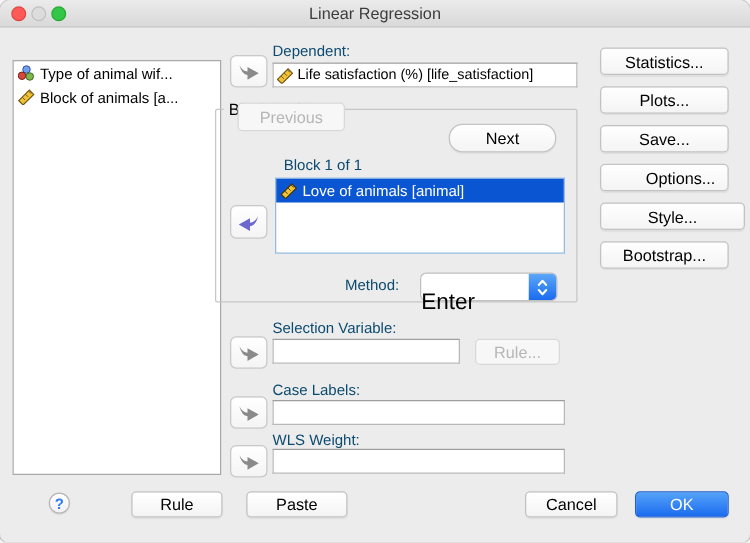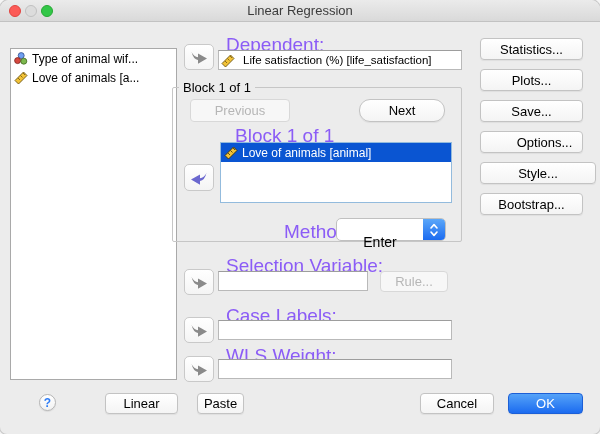--- a/index.html
+++ b/index.html
@@ -17,21 +17,21 @@
   }
   .light{position:absolute;top:5px;width:12px;height:12px;border-radius:50%;}
   .light.close{left:9px;background:#fc5b57;border:1px solid #e04540;}
   .light.min{left:25px;background:#dcdcdc;border:1px solid #c0c0c0;}
   .light.zoomb{left:41px;background:#33c748;border:1px solid #27a834;}
   #title{
     position:absolute;left:0;right:0;top:3px;text-align:center;
     font-size:13px;color:#3c3c3c;
   }
   
-  .label{position:absolute;font-size:19px;color:#8b5cf6;white-space:nowrap;margin-left:8px;}
+  .label{position:absolute;font-size:12px;color:#0c4a6e;white-space:nowrap;}
   .btn{
     position:absolute;display:flex;align-items:center;justify-content:center;
     background:linear-gradient(#ffffff,#f4f4f4);
     border:1px solid #c3c3c3;border-radius:4px;
     font-size:13px;color:#000;cursor:default;
     box-shadow:0 1px 1px rgba(0,0,0,.06);
   }
   .btn.disabled{color:#b6b6b6;border-color:#d8d8d8;background:#f7f7f7;box-shadow:none;}
   .btn.primary{
     background:linear-gradient(#55a3f8,#1b6bf0);
@@ -59,21 +59,21 @@
     display:flex;align-items:center;gap:4px;height:19px;padding:0 3px;
     font-size:12px;color:#000;white-space:nowrap;overflow:hidden;
   }
   .vrow.selected{background:#0a55d2;color:#fff;}
   .iconbox{flex:0 0 auto;display:flex;align-items:center;}
   
   #method-dd{
     position:absolute;background:#fff;border:1px solid #c0c0c0;border-radius:5px;
     display:flex;align-items:center;
   }
-  #method-dd .ddtext{flex:1;text-align:center;font-size:14px;margin-top:24px;}
+  #method-dd .ddtext{flex:1;font-size:18px;margin-top:24px;}
   #method-dd .ddcap{
     width:22px;height:100%;border-radius:0 4px 4px 0;
     background:linear-gradient(#5ba7f9,#1b6bf0);
     display:flex;flex-direction:column;align-items:center;justify-content:center;gap:1px;
   }
   
   #help-btn{
     position:absolute;width:17px;height:17px;border-radius:50%;
     background:linear-gradient(#ffffff,#f2f2f2);border:1px solid #b5b5b5;
     display:flex;align-items:center;justify-content:center;
@@ -106,47 +106,47 @@
     </div>
     <div class="vrow">
       <span class="iconbox">
         <svg width="14" height="13" viewBox="0 0 14 13">
           <polygon points="1,9.5 9.5,1 13,4.5 4.5,13" fill="#f2c236" stroke="#6e5612" stroke-width="0.9"></polygon>
           <line x1="4" y1="7" x2="6" y2="9" stroke="#6e5612" stroke-width="0.8"></line>
           <line x1="6.5" y1="4.5" x2="8.5" y2="6.5" stroke="#6e5612" stroke-width="0.8"></line>
           <line x1="9" y1="2" x2="11" y2="4" stroke="#6e5612" stroke-width="0.8"></line>
         </svg>
       </span>
-      <span>Love of animals [a...</span>
+      <span>Block of animals [a...</span>
     </div>
   </div>
 
   <div class="arrowbtn" style="left:184px;top:44px;height:26px;">
     <svg width="18" height="16" viewBox="0 0 18 16">
       <path d="M1.5,3 Q4,8 8,8.2 L8,4.5 L17,9.6 L8,14.7 L8,11 Q3.5,10.6 1.5,3 Z" fill="#8a8a8a"></path>
     </svg>
   </div>
   <div class="label" style="left:218px;top:34px;">Dependent:</div>
-  <div class="field" style="left:218px;top:50px;width:244px;height:20px;padding:0 2px;gap:8px;">
+  <div class="field" style="left:218px;top:50px;width:244px;height:20px;padding:0 2px;gap:3px;">
     <span class="iconbox">
       <svg width="14" height="13" viewBox="0 0 14 13">
         <polygon points="1,9.5 9.5,1 13,4.5 4.5,13" fill="#f2c236" stroke="#6e5612" stroke-width="0.9"></polygon>
         <line x1="4" y1="7" x2="6" y2="9" stroke="#6e5612" stroke-width="0.8"></line>
         <line x1="6.5" y1="4.5" x2="8.5" y2="6.5" stroke="#6e5612" stroke-width="0.8"></line>
         <line x1="9" y1="2" x2="11" y2="4" stroke="#6e5612" stroke-width="0.8"></line>
       </svg>
     </span>
     <span style="font-size:11.5px;white-space:nowrap;">Life satisfaction (%) [life_satisfaction]</span>
   </div>
 
   <div class="groupbox" style="left:172px;top:87px;width:290px;height:155px;">
     <div class="grouplabel">Block 1 of 1</div>
   </div>
 
-  <div class="btn disabled" style="left:190px;top:99px;width:100px;height:23px;">Previous</div>
+  <div class="btn disabled" style="left:190px;top:82px;width:86px;height:23px;">Previous</div>
   <div class="btn" style="left:359px;top:99px;width:86px;height:23px;border-radius:11px;">Next</div>
 
   <div class="label" style="left:227px;top:125px;">Block 1 of 1</div>
 
   <div class="listpanel" style="left:220px;top:142px;width:232px;height:61px;border:1px solid #93bbdd;">
     <div class="vrow selected">
       <span class="iconbox">
         <svg width="14" height="13" viewBox="0 0 14 13">
           <polygon points="1,9.5 9.5,1 13,4.5 4.5,13" fill="#f2c236" stroke="#403208" stroke-width="0.9"></polygon>
           <line x1="4" y1="7" x2="6" y2="9" stroke="#403208" stroke-width="0.8"></line>
@@ -207,18 +207,18 @@
   </div>
 
   <div class="btn" style="left:480px;top:38px;width:103px;height:22px;">Statistics...</div>
   <div class="btn" style="left:480px;top:69px;width:103px;height:22px;">Plots...</div>
   <div class="btn" style="left:480px;top:100px;width:103px;height:22px;">Save...</div>
   <div class="btn" style="left:480px;top:131px;width:103px;height:22px;padding-left:26px;">Options...</div>
   <div class="btn" style="left:480px;top:162px;width:116px;height:22px;">Style...</div>
   <div class="btn" style="left:480px;top:193px;width:103px;height:22px;">Bootstrap...</div>
 
   <div id="help-btn" style="left:39px;top:394px;">?</div>
-  <div class="btn" style="left:105px;top:393px;width:73px;height:21px;">Linear</div>
-  <div class="btn" style="left:197px;top:393px;width:47px;height:21px;">Paste</div>
+  <div class="btn" style="left:105px;top:393px;width:73px;height:21px;">Rule</div>
+  <div class="btn" style="left:197px;top:393px;width:81px;height:21px;">Paste</div>
   <div class="btn" style="left:420px;top:393px;width:74px;height:21px;">Cancel</div>
   <div class="btn primary" style="left:508px;top:393px;width:75px;height:21px;">OK</div>
 
 </div>
 
 </body></html>

